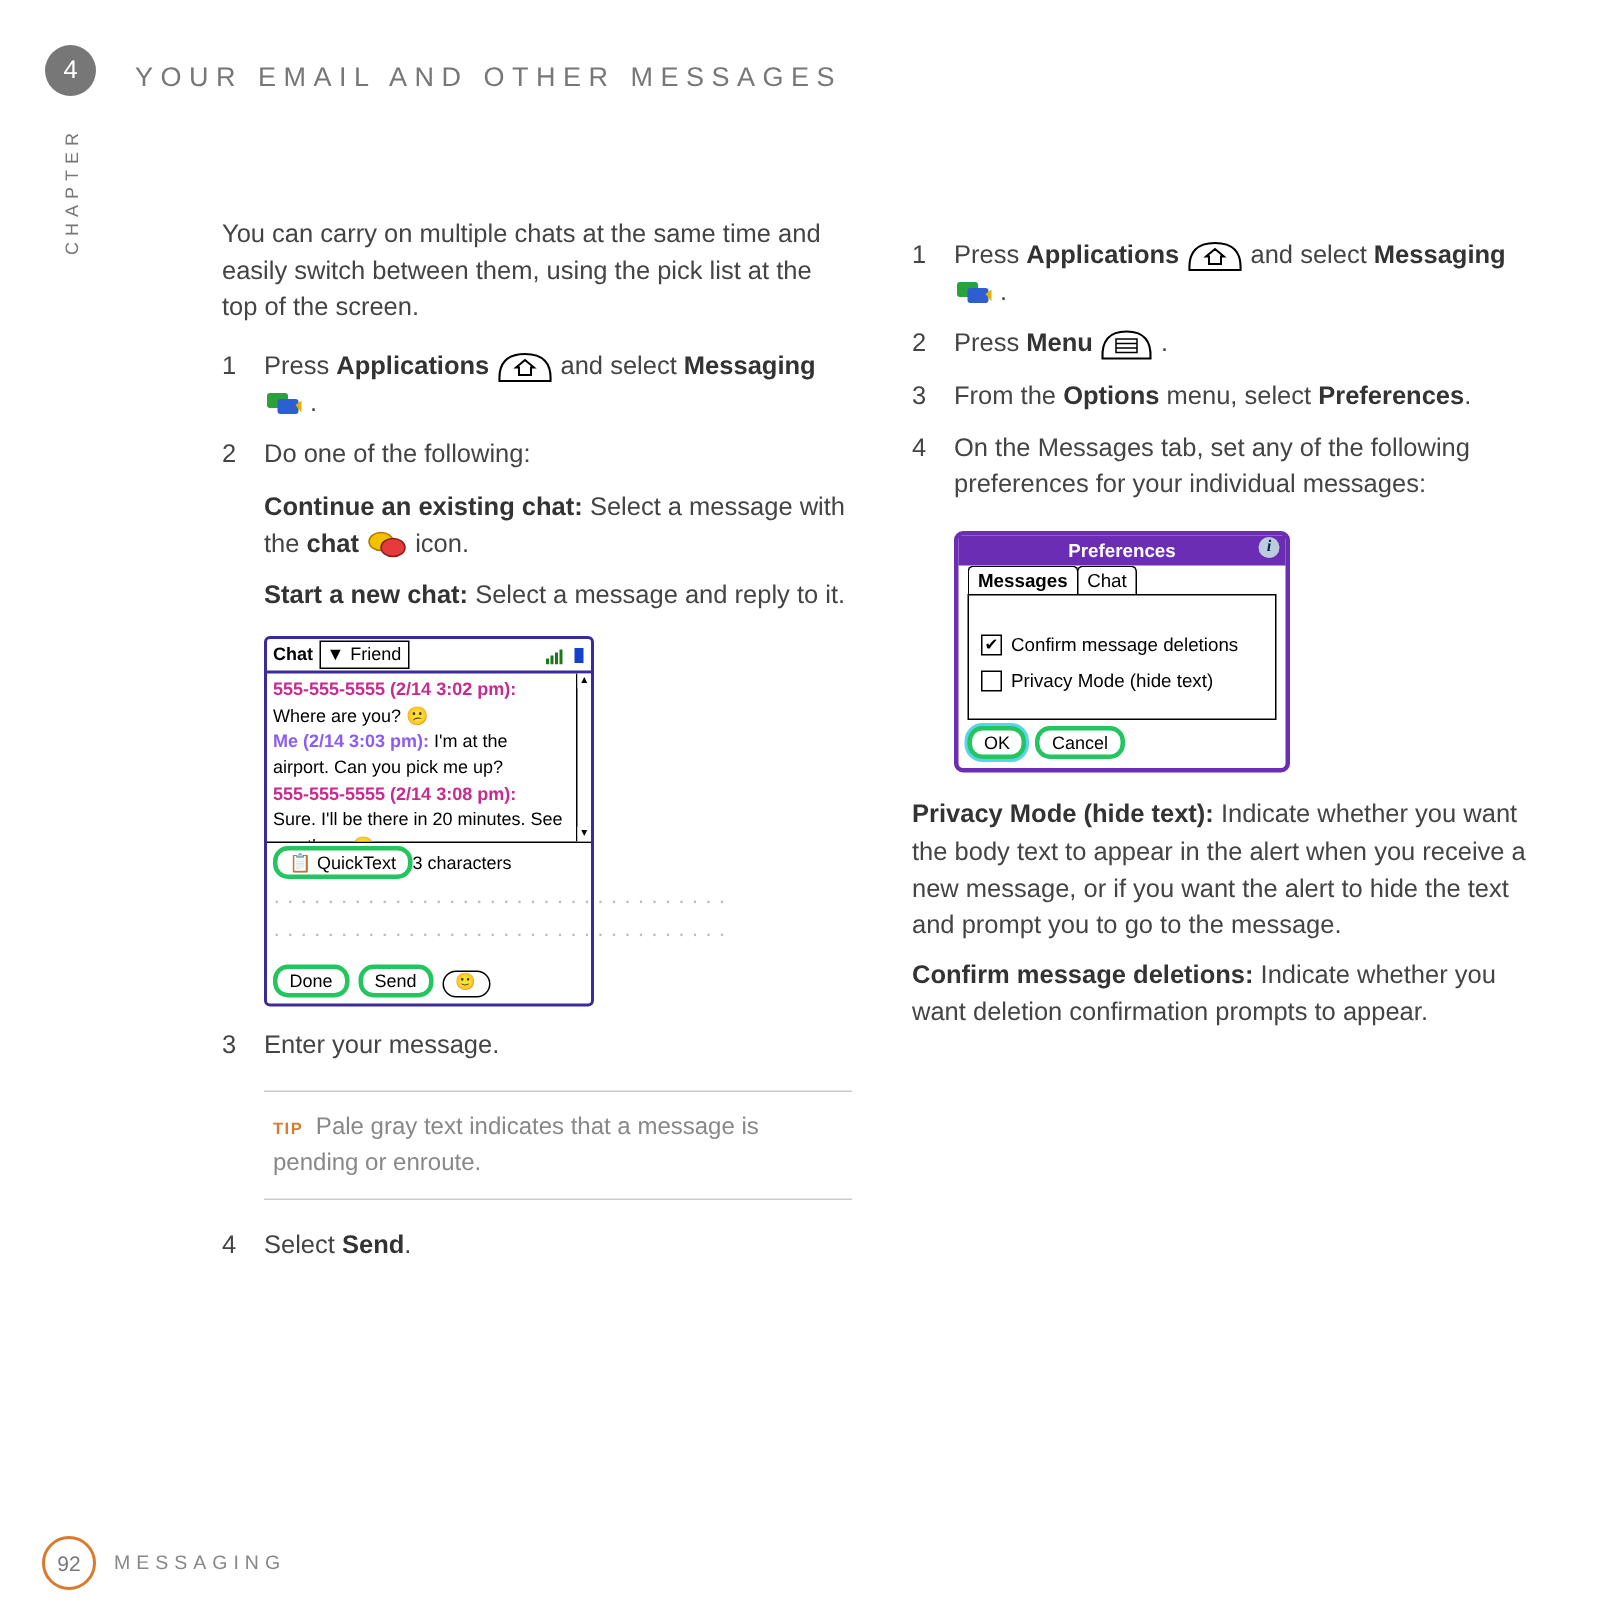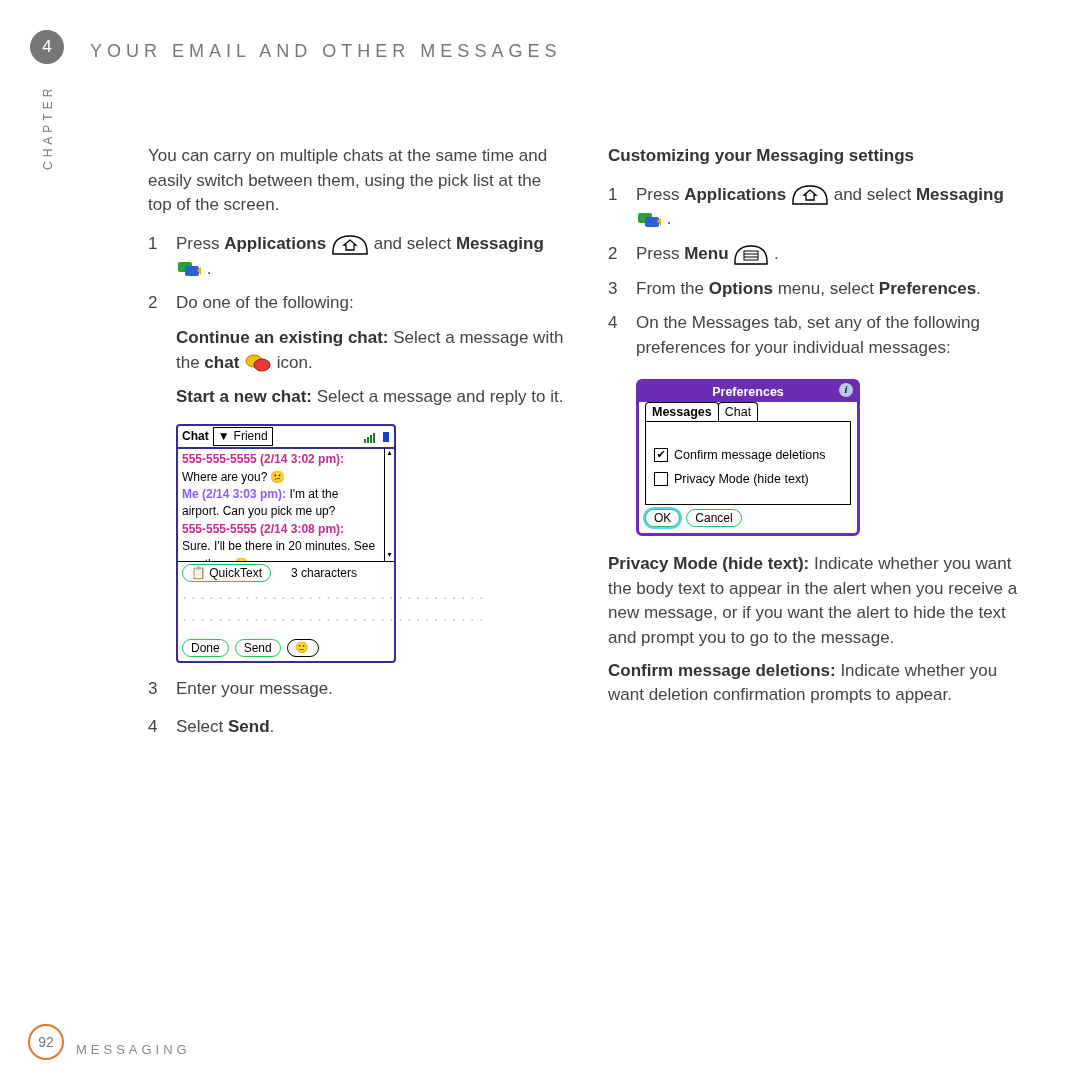--- a/index.html
+++ b/index.html
@@ -32,39 +32,39 @@
   .chat-hdr .lbl{font-weight:bold}
   .chat-hdr .dd{border:1px solid #000;padding:0 4px;display:inline-flex;align-items:center;gap:2px}
   .chat-hdr .name{margin-left:2px}
   .chat-hdr .sp{flex:1}
   .chat-body{padding:2px 4px 2px 4px;border-bottom:1px solid #000;height:108px;overflow:hidden;position:relative}
   .chat-body .line{margin:0}
   .pink{color:#c92a8f;font-weight:bold}
   .blue{color:#8b5cf6;font-weight:bold}
   .scroll{position:absolute;right:0;top:0;bottom:0;width:9px;border-left:1px solid #000}
   .scroll .up,.scroll .dn{height:10px;background:#fff;text-align:center;line-height:8px;font-size:8px}
-  .chat-qt{display:flex;align-items:center;gap:20px;padding:2px 4px}
-  .pill{display:inline-block;border:1px solid #22c55e;border-radius:10px;padding:0 8px;font-size:12px;line-height:16px;background:#fff}
+  .chat-qt{display:flex;align-items:center;gap:0;padding:2px 4px}
+  .pill{display:inline-block;border:3px solid #22c55e;border-radius:10px;padding:0 8px;font-size:12px;line-height:16px;background:#fff}
   .chat-input{padding:2px 4px 6px 4px;color:#bbb;font-size:15px;letter-spacing:4px}
   .chat-ftr{display:flex;gap:6px;padding:3px 4px 4px 4px;align-items:flex-end}
   .rbtn{border:1px solid #000;border-radius:10px;padding:0 4px;font-size:11px;display:inline-flex;align-items:center;justify-content:center;min-width:22px;height:16px}
   
   .prefs{width:218px;margin:18px 0 16px 28px;border:3px solid #6a2db3;border-radius:6px;background:#fff;font-family:Tahoma,Arial,sans-serif;font-size:12.5px;color:#000}
   .prefs-title{background:#6a2db3;color:#fff;font-weight:bold;text-align:center;padding:1px 0;position:relative}
   .prefs-info{position:absolute;right:4px;top:1px;width:14px;height:14px;border-radius:50%;background:#bcd;display:flex;align-items:center;justify-content:center;font-family:Georgia,serif;font-style:italic;font-size:11px;color:#025}
   .tabs{display:flex;padding:0 6px;margin-top:0}
   .tab{border:1px solid #000;border-bottom:none;border-top-left-radius:4px;border-top-right-radius:4px;padding:0 6px;margin-right:-1px;background:#fff}
   .tab.active{font-weight:bold}
   .tabbody{border:1px solid #000;margin:0 6px 4px 6px;padding:18px 8px 10px 8px}
   .chk{display:flex;align-items:center;gap:6px;margin:6px 0}
   .box{width:12px;height:12px;border:1px solid #000;display:inline-flex;align-items:center;justify-content:center;font-size:11px;line-height:11px}
   .prefs-ftr{padding:0 6px 6px 6px;display:flex;gap:6px}
   .prefs-ftr .pill.ok{box-shadow:0 0 0 2px #5bd3f0}
   
-  .footer{position:absolute;left:28px;bottom:20px;display:flex;align-items:flex-end;gap:12px}
+  .footer{position:absolute;left:28px;bottom:20px;display:flex;align-items:center;gap:12px}
   .pagenum{width:32px;height:32px;border:2px solid #d97a2e;border-radius:50%;display:flex;align-items:center;justify-content:center;color:#777;font-size:14px}
   .footsec{letter-spacing:4px;color:#888;font-size:13px}
 </style>
 </head>
 <body>
 
 <div class="page">
   <div class="chapnum">4</div>
   <div class="chaptitle">YOUR EMAIL AND OTHER MESSAGES</div>
   <div class="sidelabel">CHAPTER</div>
@@ -152,33 +152,36 @@
         </div>
       </div>
 
       <ul class="ol">
         <li>
           <span class="num">3</span>
           <span class="body">Enter your message.</span>
         </li>
       </ul>
 
+      <div class="tip">
+        <span class="tiplabel">TIP</span>
+        <span>Pale gray text indicates that a message is pending or enroute.</span>
+      </div>
 
       <ul class="ol">
         <li>
           <span class="num">4</span>
           <span class="body">
             <span>Select </span><b>Send</b><span>.</span>
           </span>
         </li>
       </ul>
     </div>
 
     <div class="col">
-      <p class="h2">Customizing your Messaging settings</p>
 
       <ul class="ol">
         <li>
           <span class="num">1</span>
           <span class="body">
             <span>Press </span><b>Applications</b>
             <svg class="ic ic-home" viewBox="0 0 38 22">
                 <path d="M2 20 Q1 2 19 2 Q37 2 36 20 Z" fill="#fff" stroke="#000" stroke-width="1.4"></path>
                 <path d="M19 6 l-6 5 h2 v5 h8 v-5 h2 z" fill="none" stroke="#000" stroke-width="1.3"></path>
               </svg>

